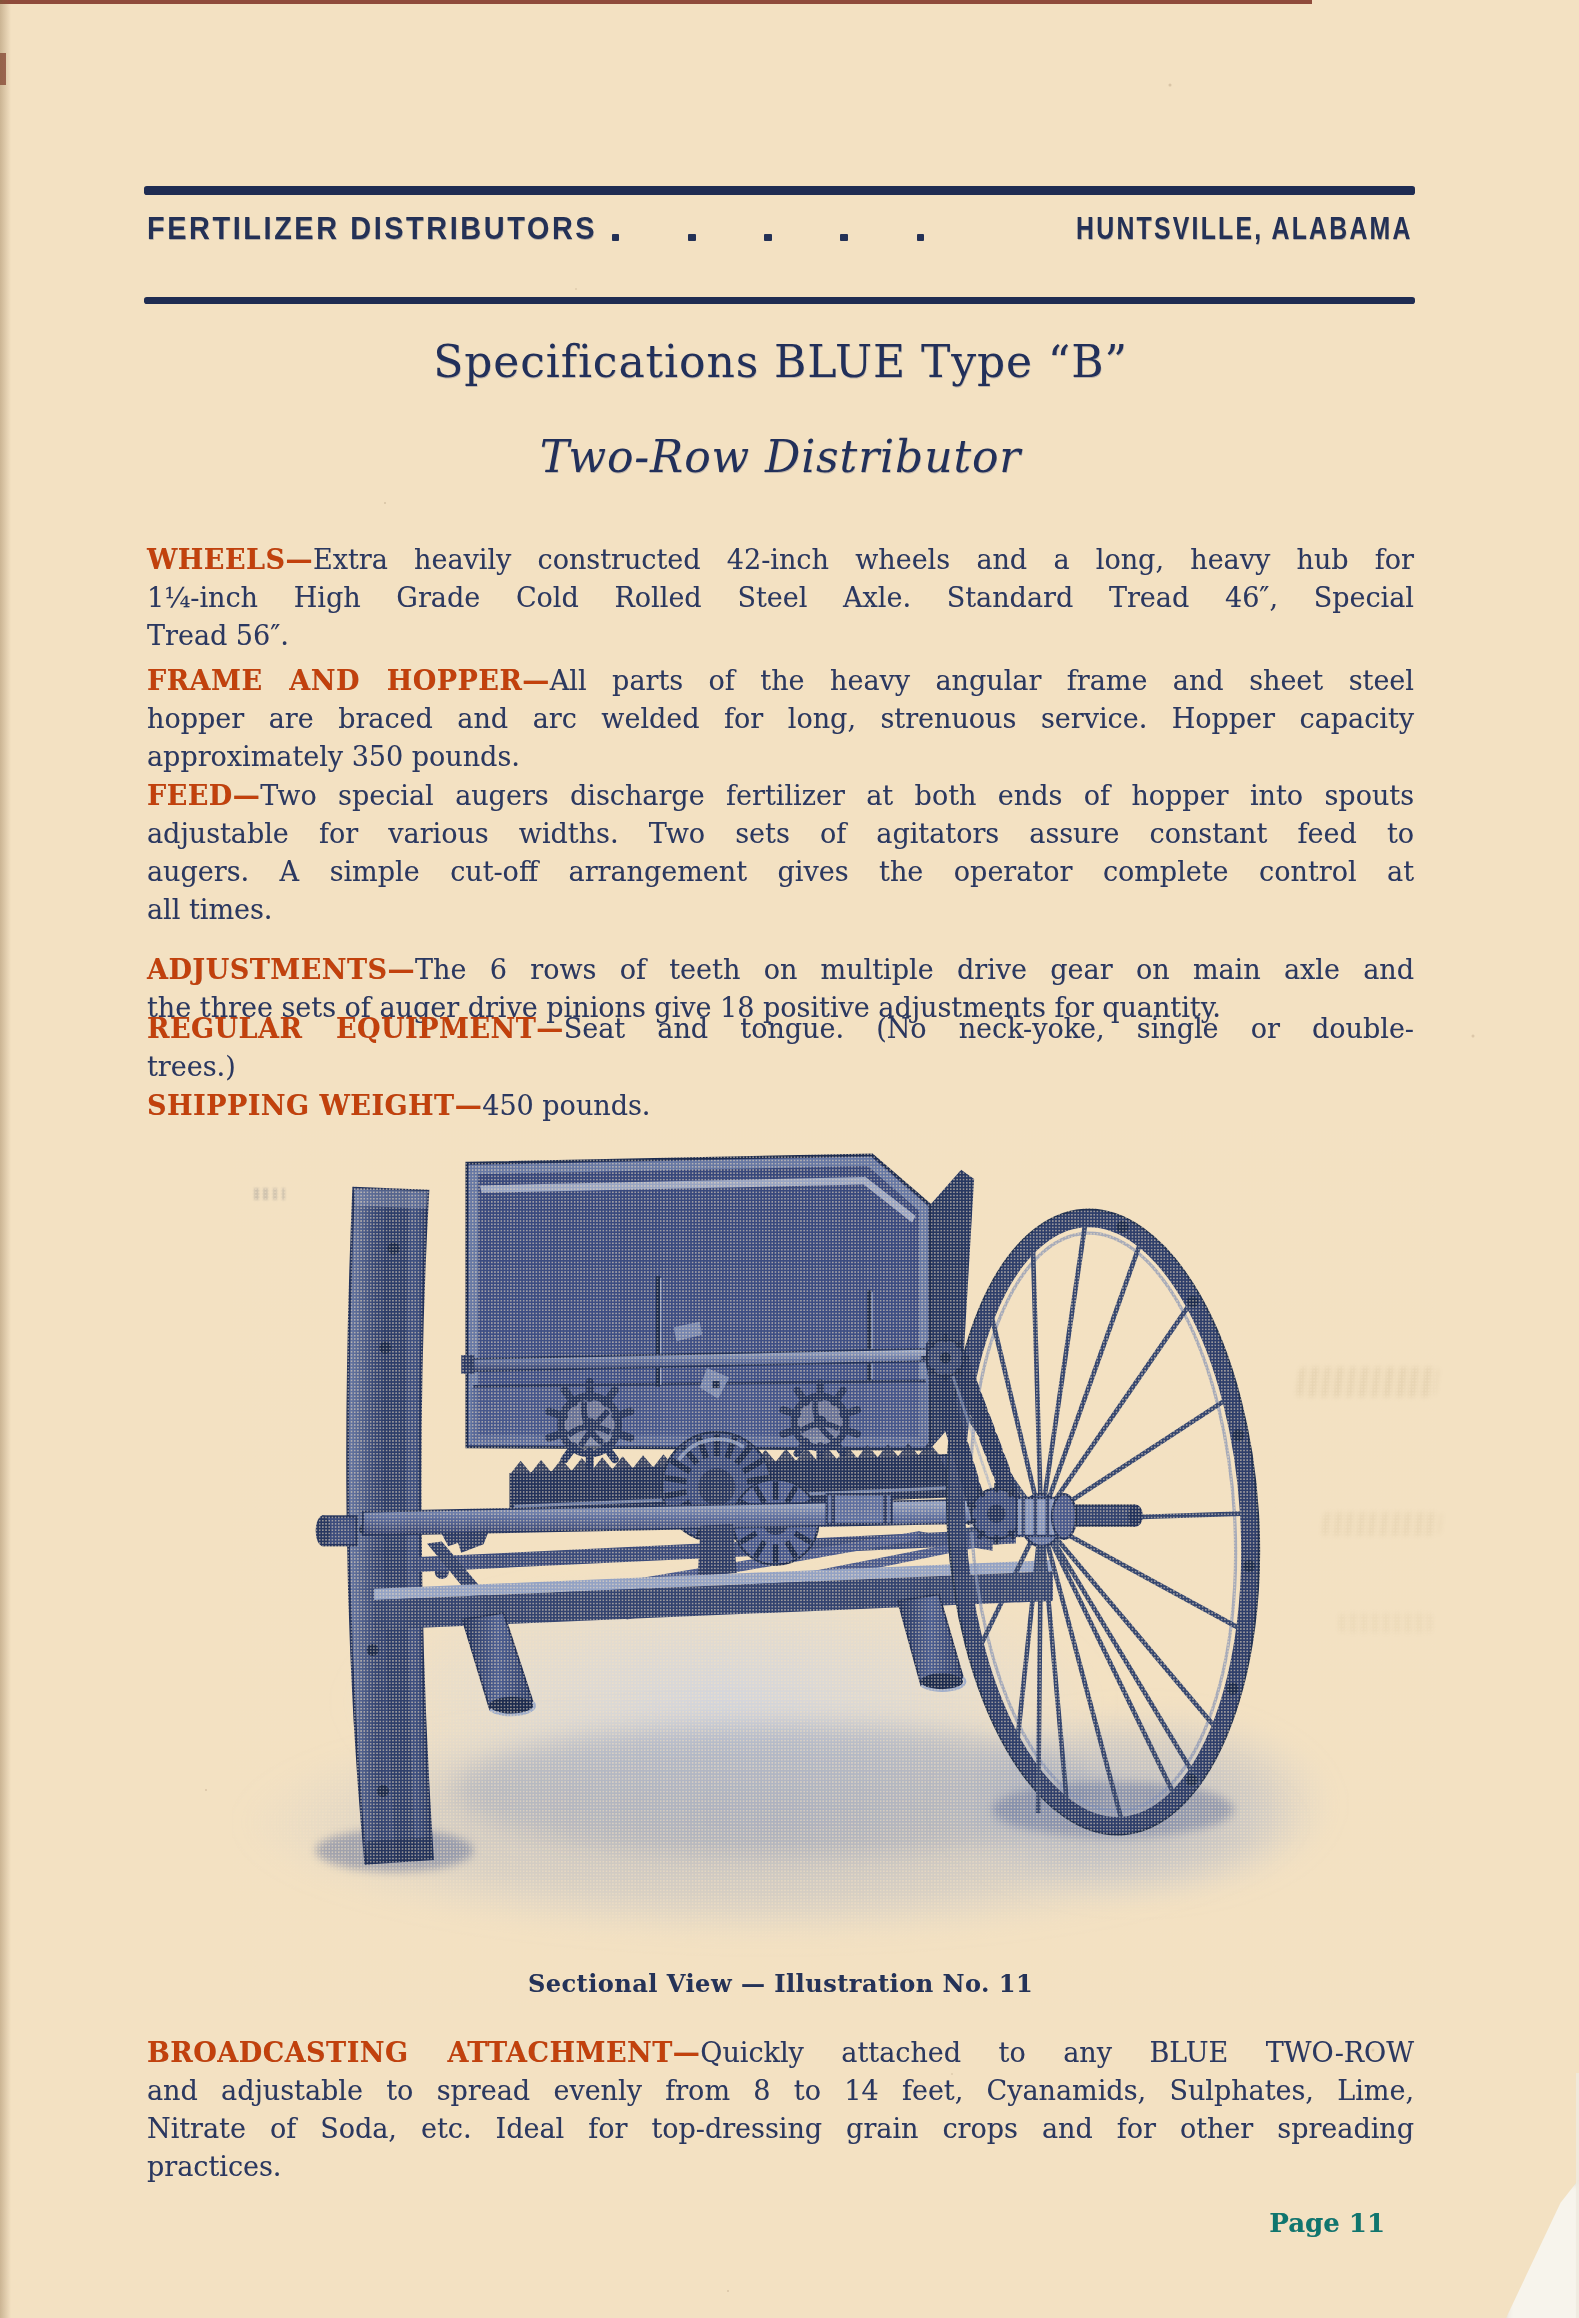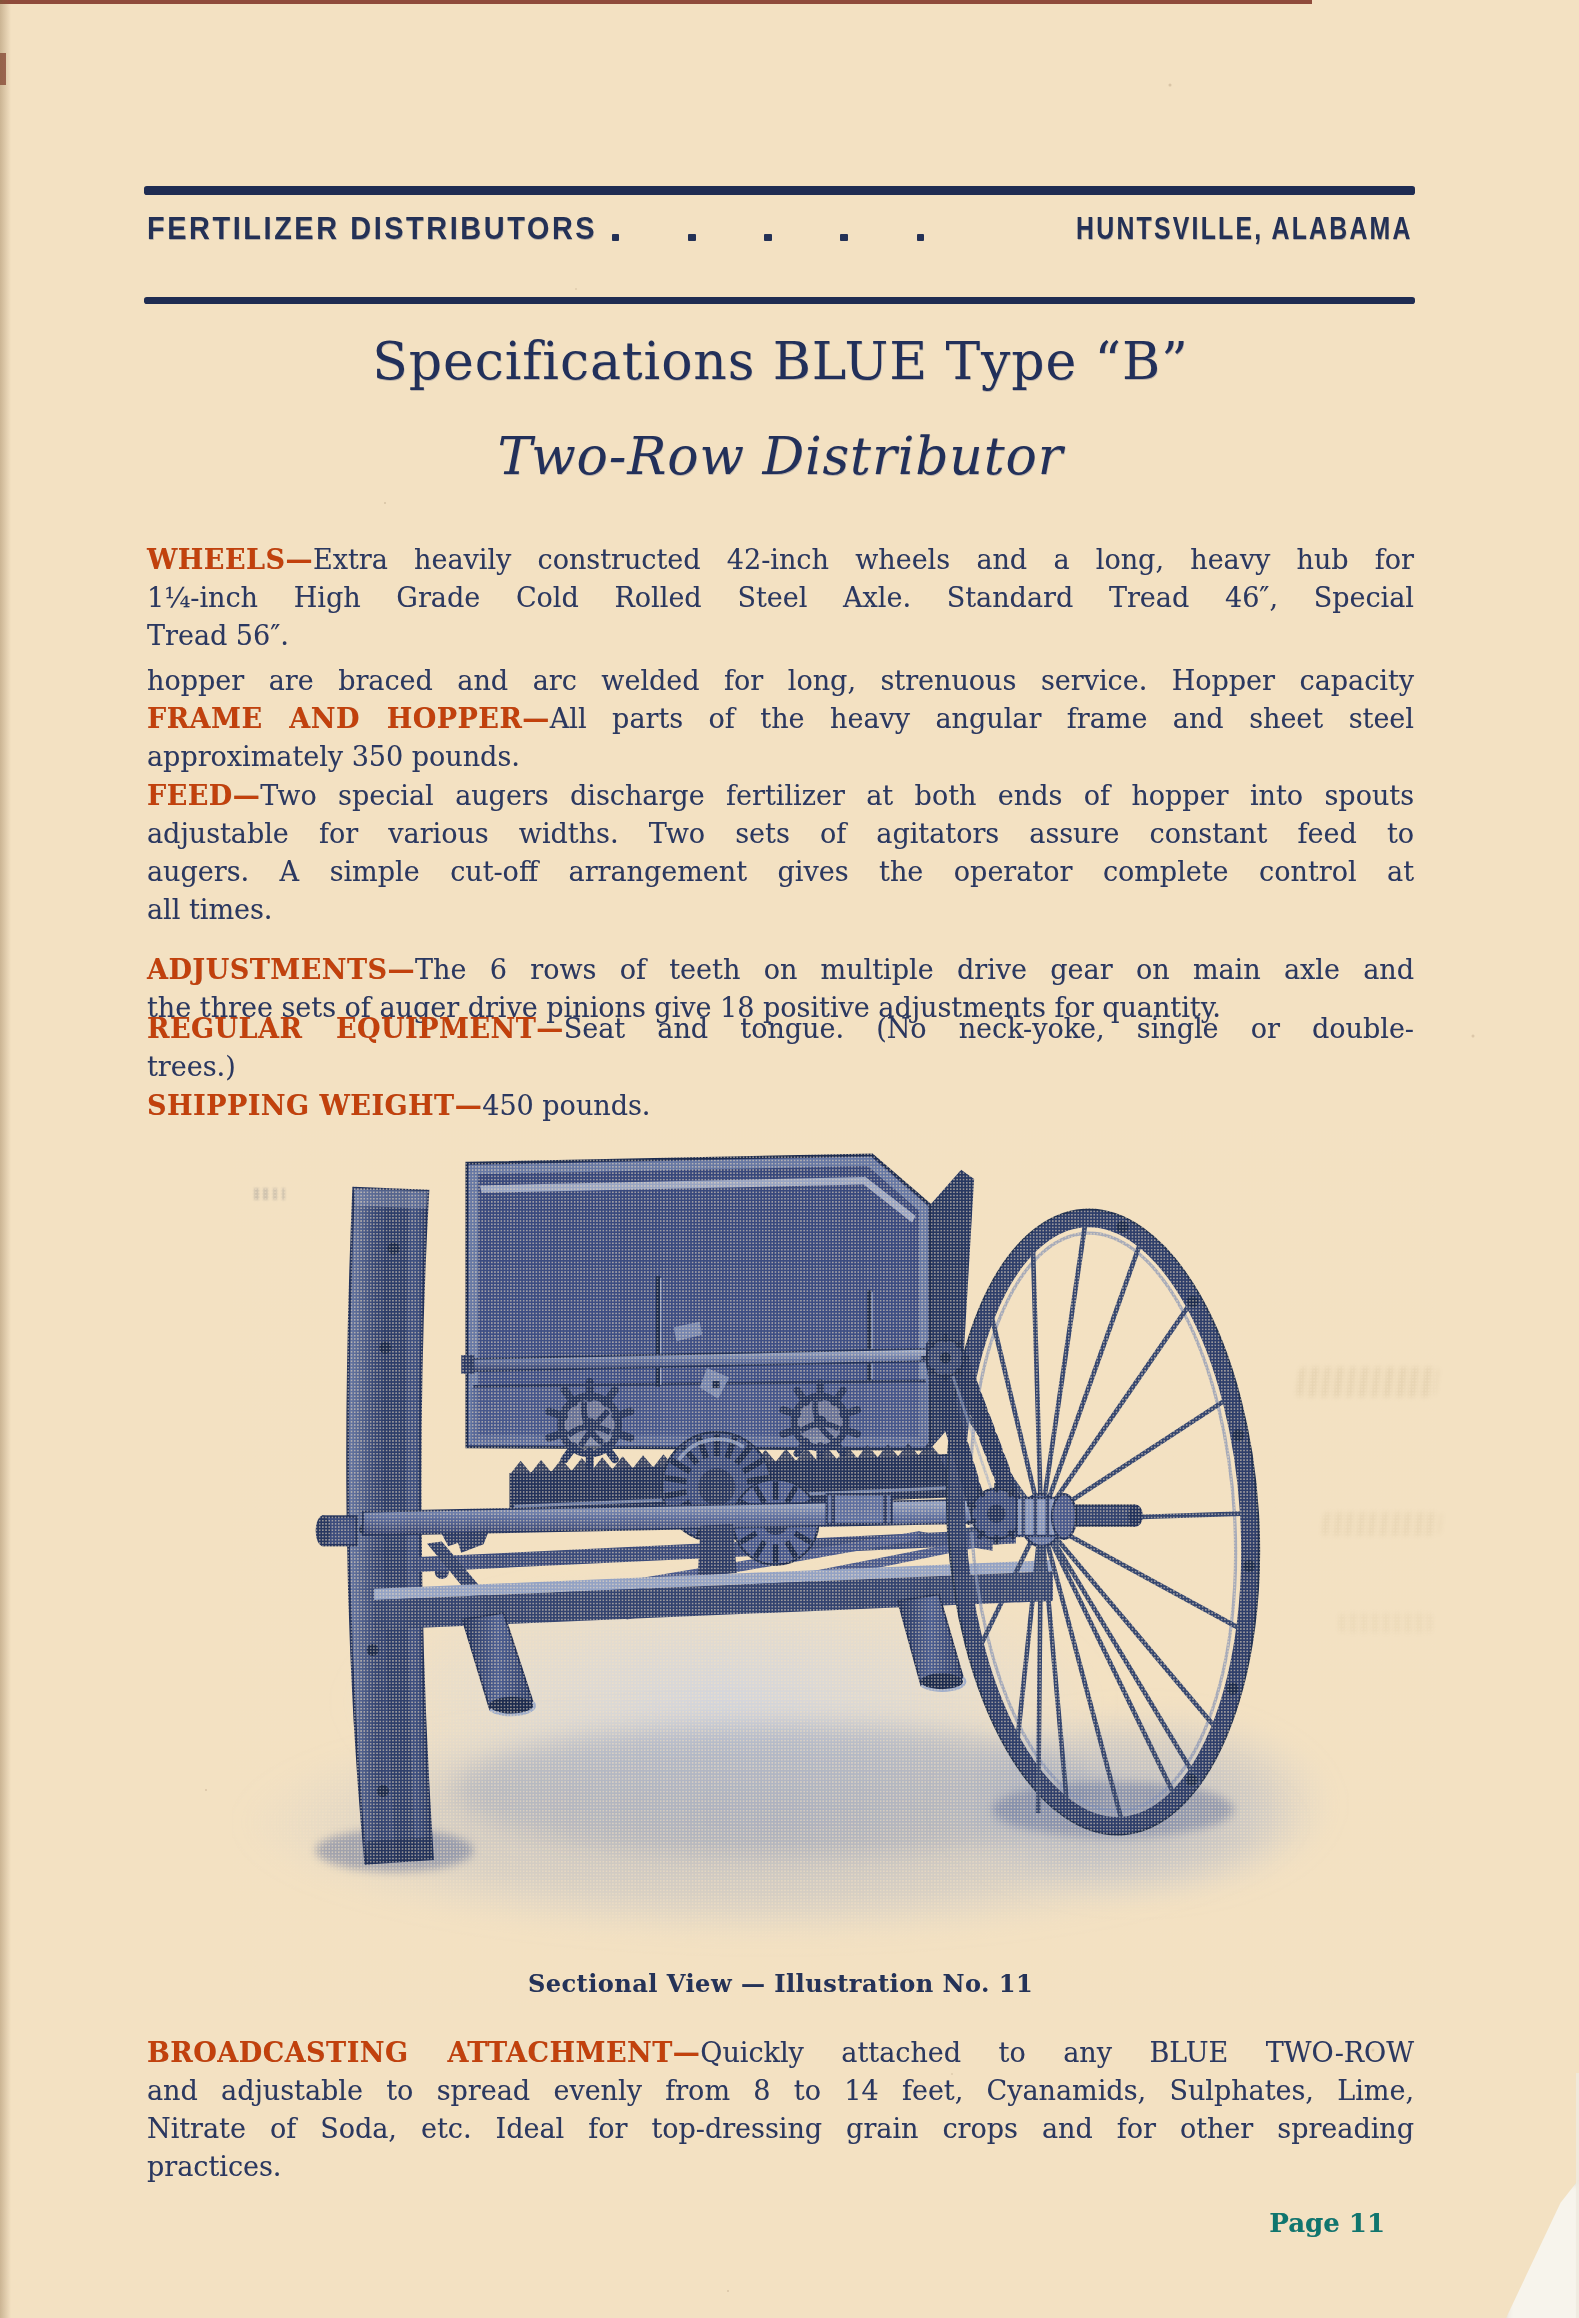--- a/index.html
+++ b/index.html
@@ -41,21 +41,21 @@
   .hdr{position:absolute;top:211px;font-family:"Liberation Sans", sans-serif;font-weight:bold;
     font-size:31px;letter-spacing:2.8px;color:#243156;white-space:nowrap;
     text-shadow:0.5px 0.5px 0 rgba(36,49,86,.3);}
   .hdr-left{left:147px;transform:scaleX(.93);transform-origin:left center;}
   .hdr-right{right:167px;transform:scaleX(.8);transform-origin:right center;}
   .hdr-dots{position:absolute;left:612px;top:234px;width:312px;display:flex;justify-content:space-between;}
   .hdr-dots i{display:block;width:7.4px;height:7.4px;background:#243156;border-radius:0.9px;}
 
   
   .title-line{position:absolute;left:147px;width:1267px;text-align:center;
-    font-size:52px;line-height:81px;color:#22305a;letter-spacing:0.9px;
+    font-size:44px;line-height:81px;color:#22305a;letter-spacing:0.9px;
     text-shadow:0.5px 0.7px 0 rgba(34,48,90,.25);white-space:nowrap;}
   .t1{top:321px;}
   .t2{top:416px;font-style:italic;}
 
   
   .para{position:absolute;left:147px;width:1267px;font-size:27px;line-height:38px;color:#2b3860;
     text-shadow:0.2px 0.4px 0 rgba(43,56,96,.3);}
   .bl{text-align:justify;text-align-last:justify;white-space:normal;}
   .bl.last{text-align-last:left;}
   .bl b{font-weight:bold;letter-spacing:0.5px;color:#c2410c;}
@@ -103,22 +103,22 @@
 
   <div class="title-line t1">Specifications BLUE Type “B”</div>
   <div class="title-line t2">Two-Row Distributor</div>
 
   <div class="para p-wheels">
     <div class="bl"><b>WHEELS—</b><span>Extra heavily constructed 42-inch wheels and a long, heavy hub for</span></div>
     <div class="bl"><b></b><span>1¼-inch High Grade Cold Rolled Steel Axle. Standard Tread 46″, Special</span></div>
     <div class="bl last"><b></b><span>Tread 56″.</span></div>
   </div>
   <div class="para p-frame">
+    <div class="bl"><b>FRAME AND HOPPER—</b><span>All parts of the heavy angular frame and sheet steel</span></div>
     <div class="bl"><b></b><span>hopper are braced and arc welded for long, strenuous service. Hopper capacity</span></div>
-    <div class="bl"><b>FRAME AND HOPPER—</b><span>All parts of the heavy angular frame and sheet steel</span></div>
     <div class="bl last"><b></b><span>approximately 350 pounds.</span></div>
   </div>
   <div class="para p-feed">
     <div class="bl"><b>FEED—</b><span>Two special augers discharge fertilizer at both ends of hopper into spouts</span></div>
     <div class="bl"><b></b><span>adjustable for various widths. Two sets of agitators assure constant feed to</span></div>
     <div class="bl"><b></b><span>augers. A simple cut-off arrangement gives the operator complete control at</span></div>
     <div class="bl last"><b></b><span>all times.</span></div>
   </div>
   <div class="para p-adjust">
     <div class="bl"><b>ADJUSTMENTS—</b><span>The 6 rows of teeth on multiple drive gear on main axle and</span></div>

